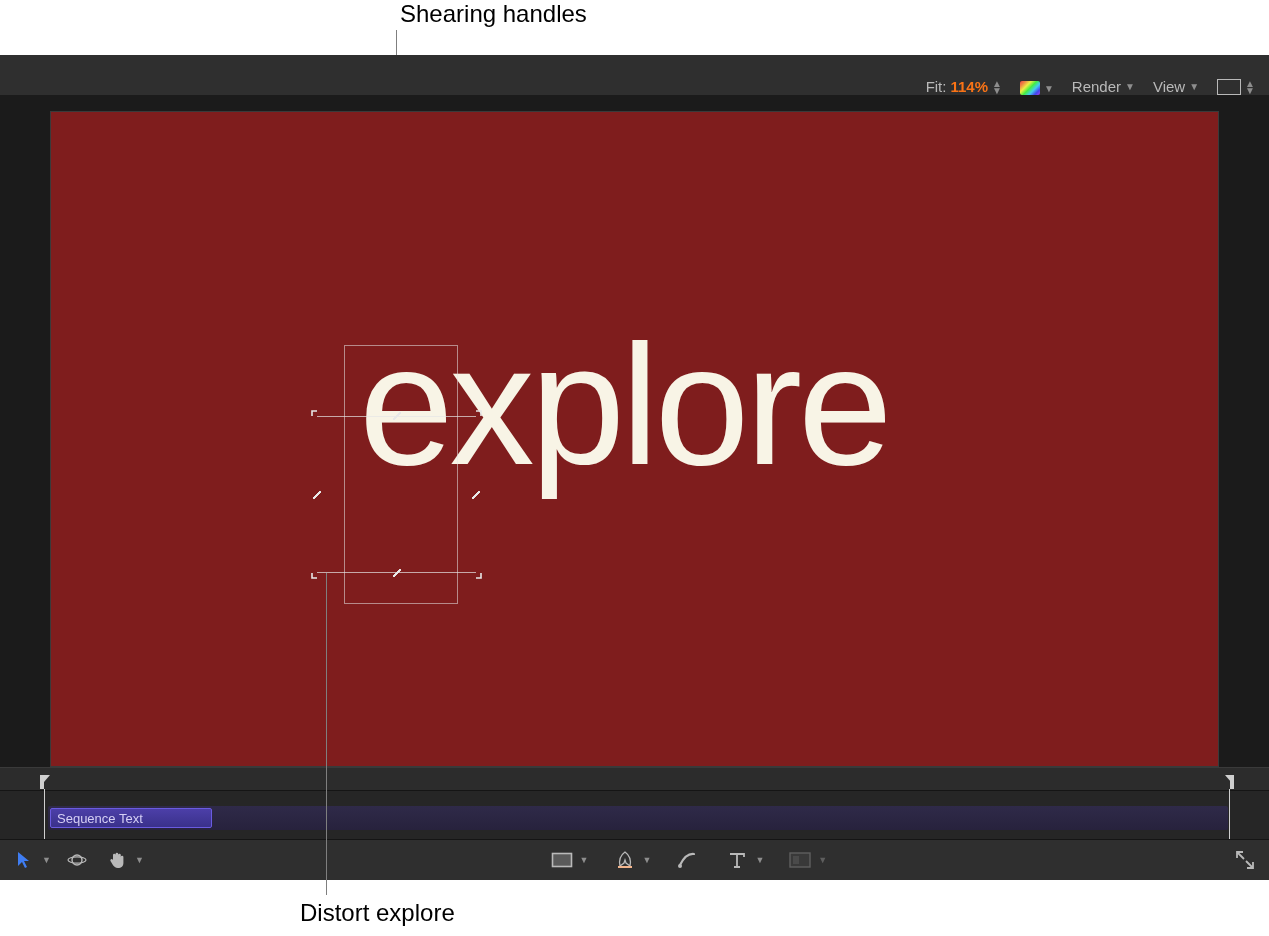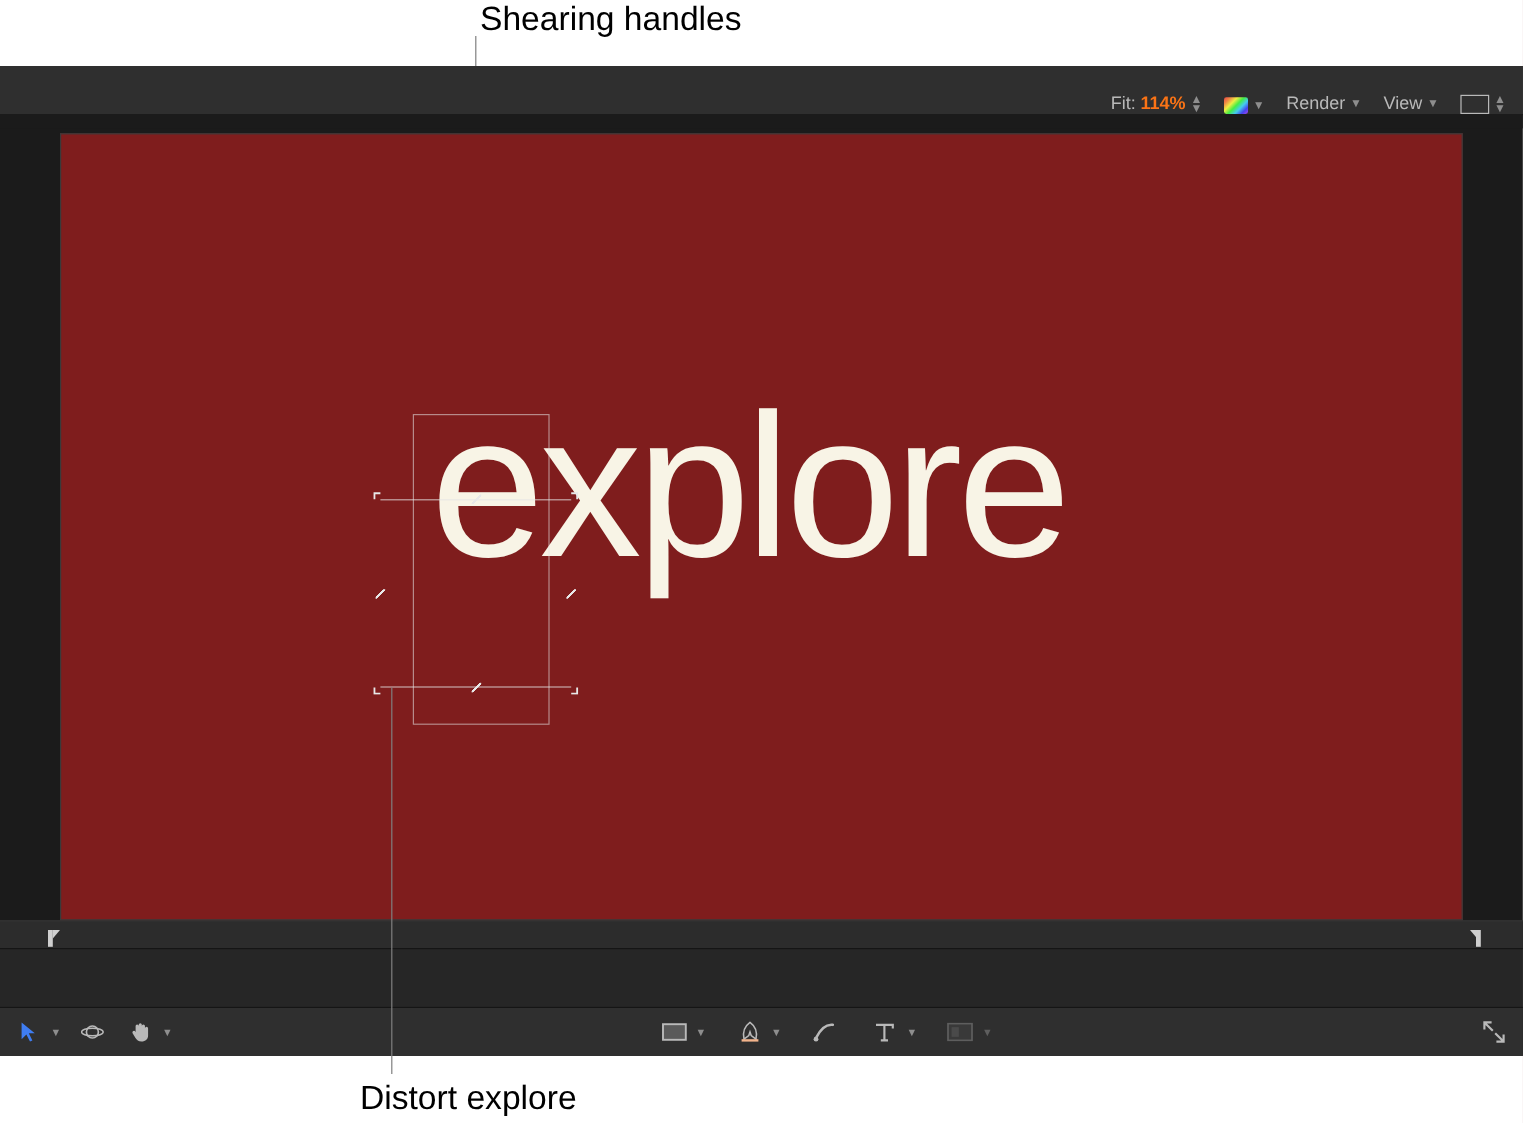--- a/index.html
+++ b/index.html
@@ -9,21 +9,21 @@
     height: 936px;
     background: #ffffff;
     font-family: "Helvetica Neue", Helvetica, Arial, sans-serif;
     -webkit-font-smoothing: antialiased;
     overflow: hidden;
   }
 
   
   .anno {
     position: absolute;
-    font-size: 28px;
+    font-size: 24px;
     color: #000;
     font-weight: 400;
   }
 
   .anno-line {
     position: absolute;
     width: 1px;
     background: #7f7f7f;
   }
 
@@ -308,20 +308,26 @@
     <div class="handle h-shear" style="left:calc(50% - 6px); bottom:-6px;"></div>
     <div class="handle h-shear" style="left:-6px; top:calc(50% - 6px);"></div>
     <div class="handle h-shear" style="right:-6px; top:calc(50% - 6px);"></div>
   </div>
 
   <div class="timeline">
     <div class="tl-ruler">
       <div class="tl-playhead-indicator"></div>
       <div class="tl-end-marker"></div>
     </div>
+    <div class="tl-tracks">
+      <div class="tl-track-bg"></div>
+      <div class="tl-clip">Sequence Text</div>
+      <div class="tl-playhead-line"></div>
+      <div class="tl-end-line"></div>
+    </div>
 
     <div class="toolrow">
       <div class="tr-left">
         <div class="tool-menu">
           <span class="tool-btn">
             <svg width="16" height="18" viewBox="0 0 16 18">
                 <path d="M2 1 L2 15 L6 11 L9 17 L11 16 L8 10 L13 10 Z" fill="#3f7df2"></path>
               </svg>
           </span>
           <span class="tb-chev-down"></span>

